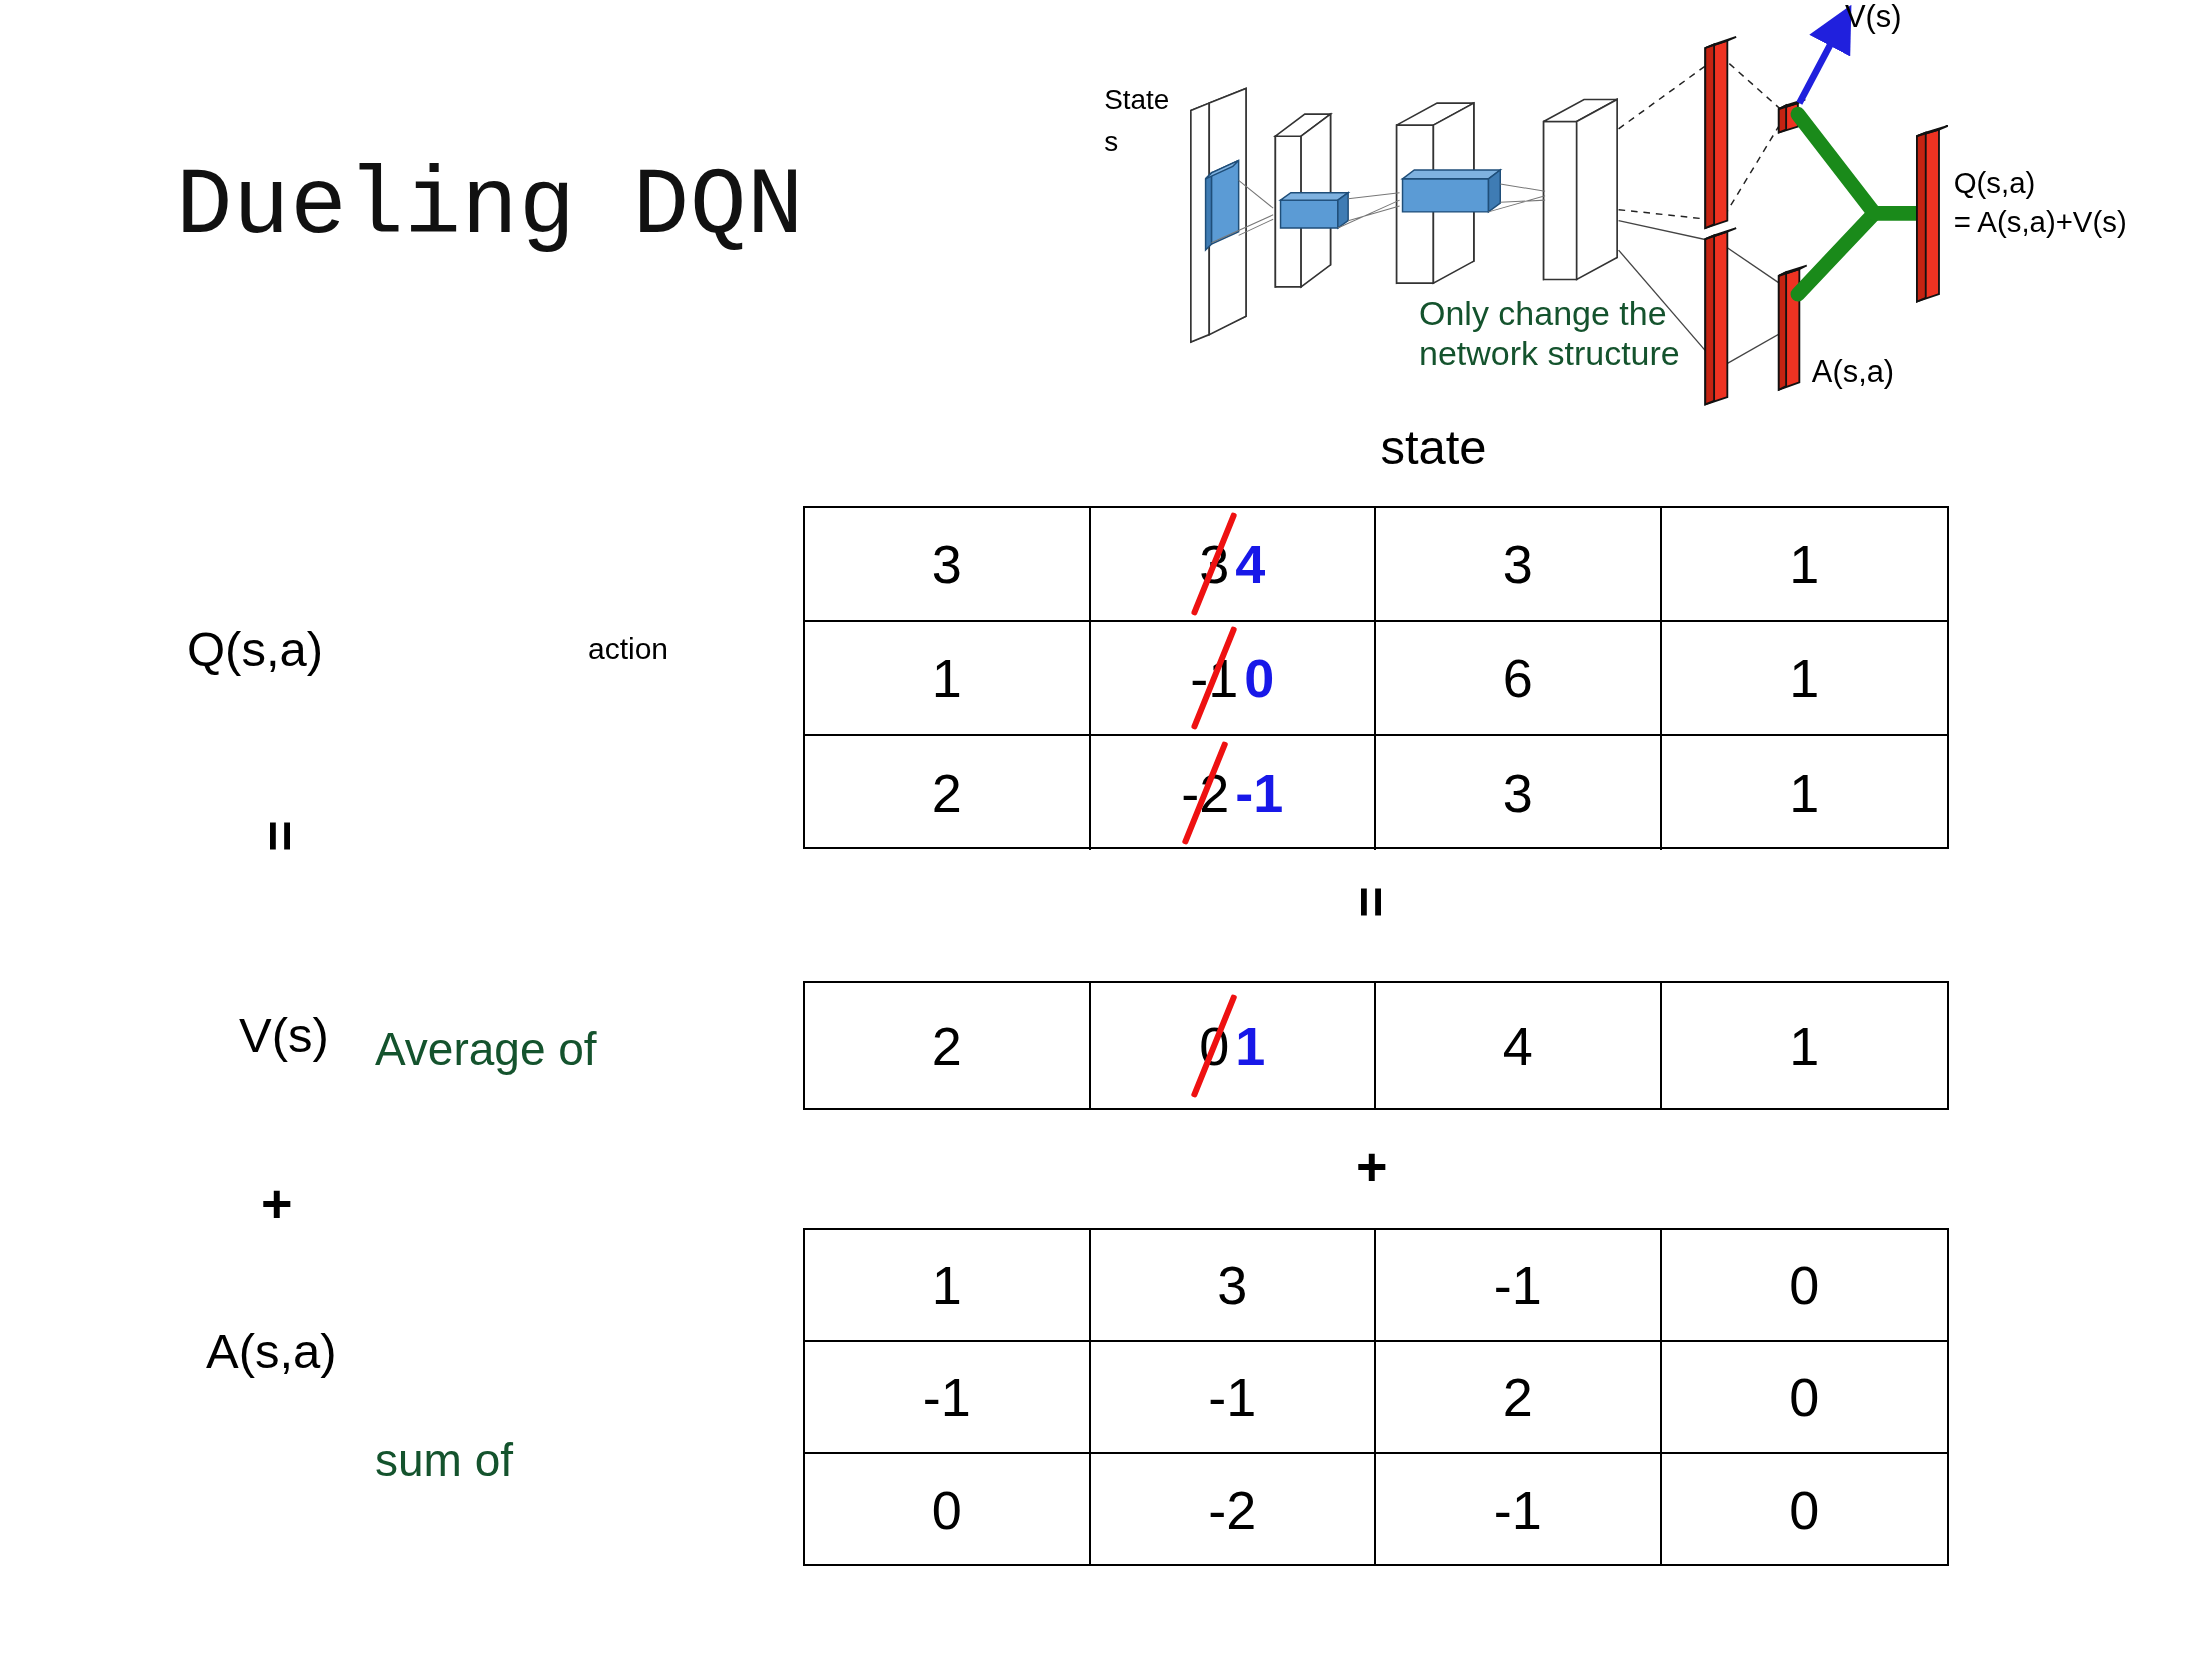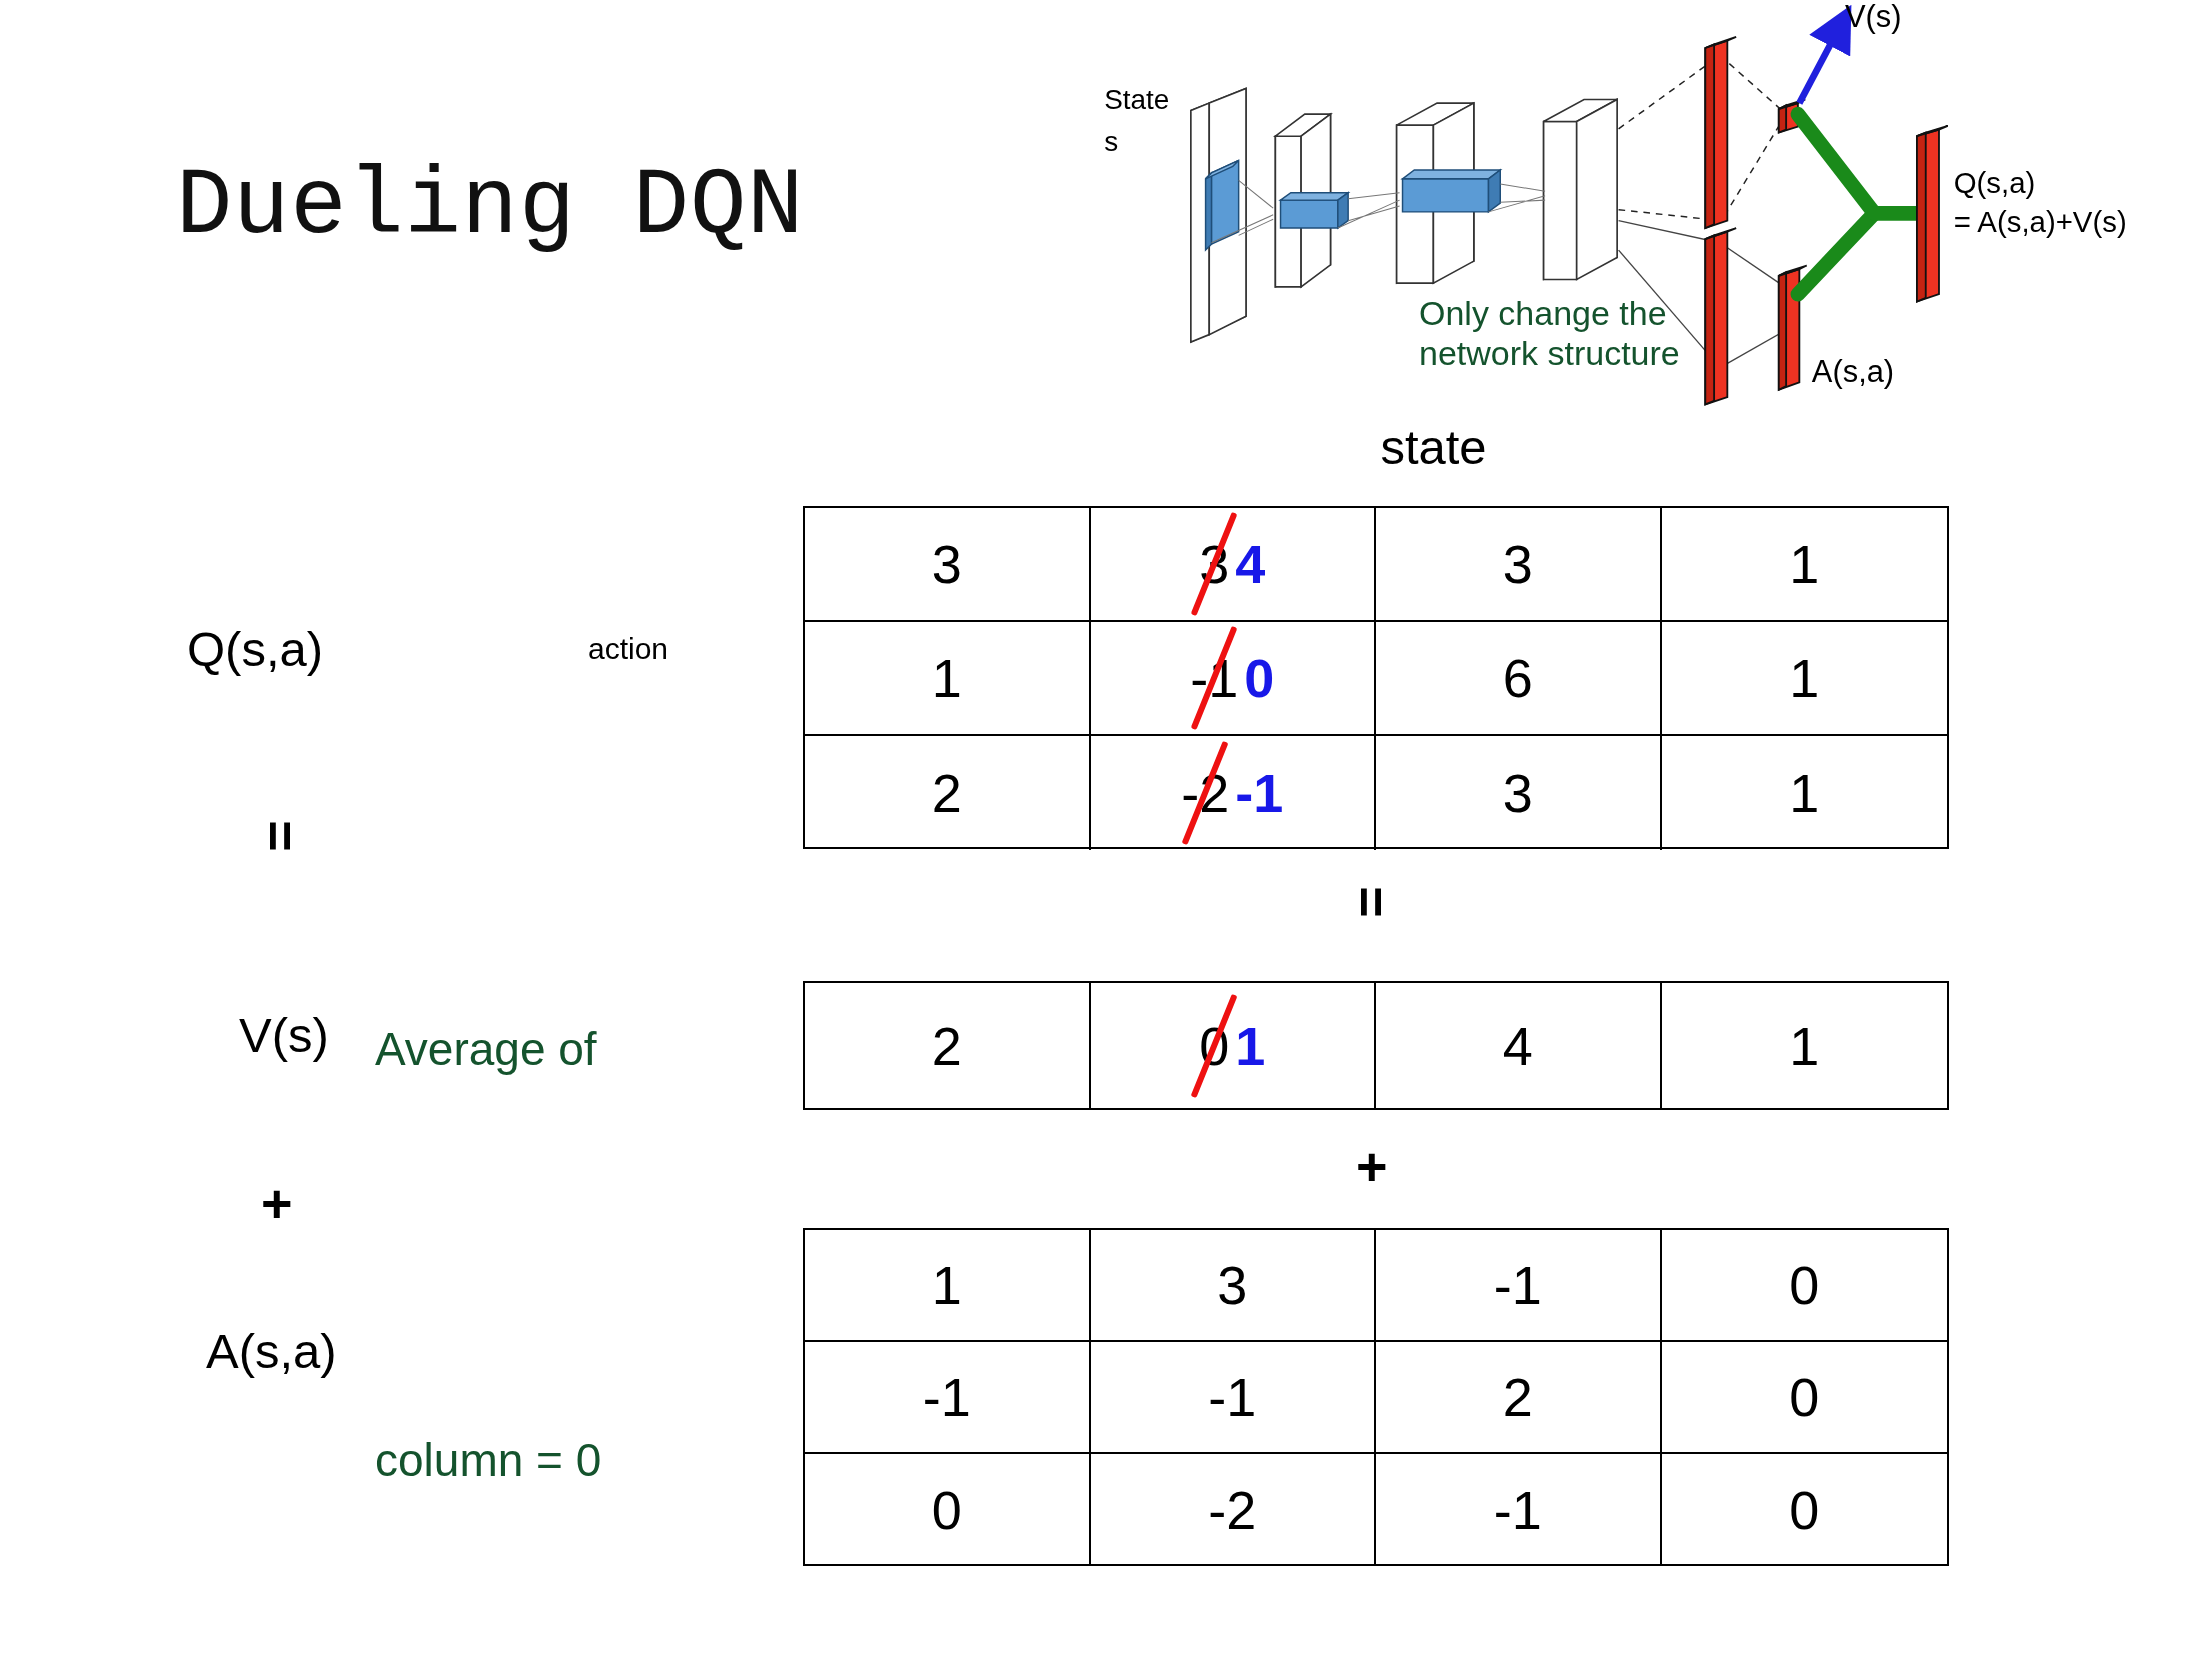--- a/index.html
+++ b/index.html
@@ -215,21 +215,21 @@
 <div class="abs op" id="eq-mid">
   <span class="op-vert">=</span>
 </div>
 <div class="abs op" id="plus-mid">+</div>
 
 <div class="abs lbl-blue" id="avg-note">
   <div>Average of</div>
 </div>
 
 <div class="abs lbl-blue" id="sum-note">
-  <div>column = 0</div>
+  <div>sum of</div>
 </div>
 
 <div class="grid" id="q-table" style="grid-template-rows: repeat(3, 1fr);">
     <div class="cell">3</div>
     <div class="cell">
       <span class="pair">
         <span class="old">3<span class="strike"></span></span>
         <span class="newv">4</span>
       </span>
     </div>

